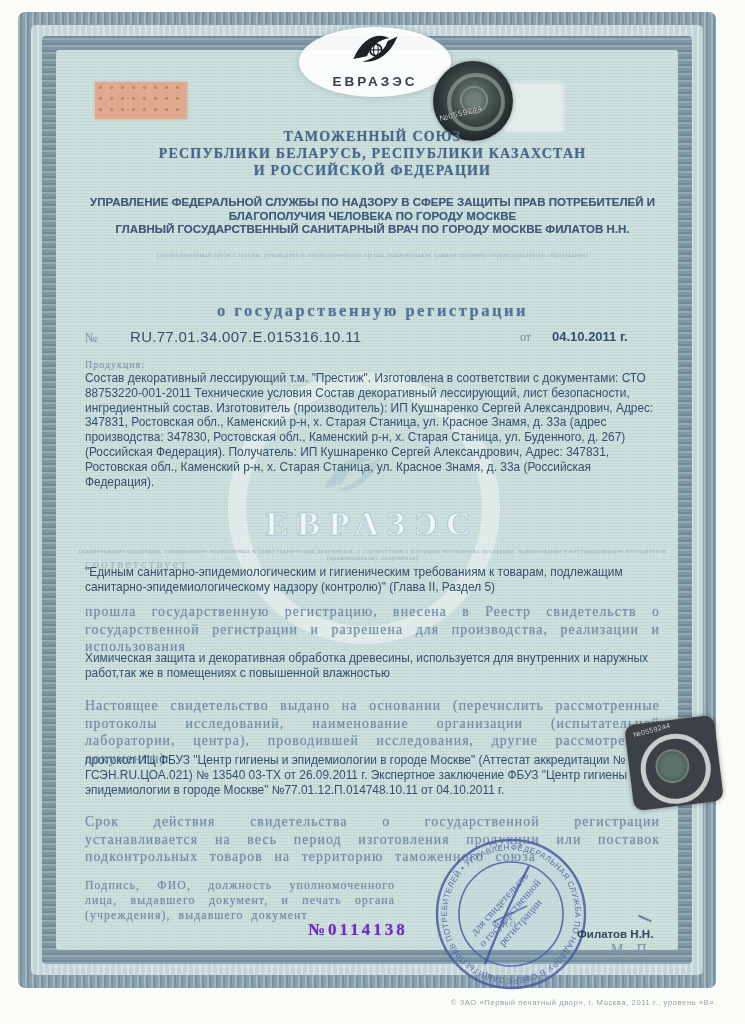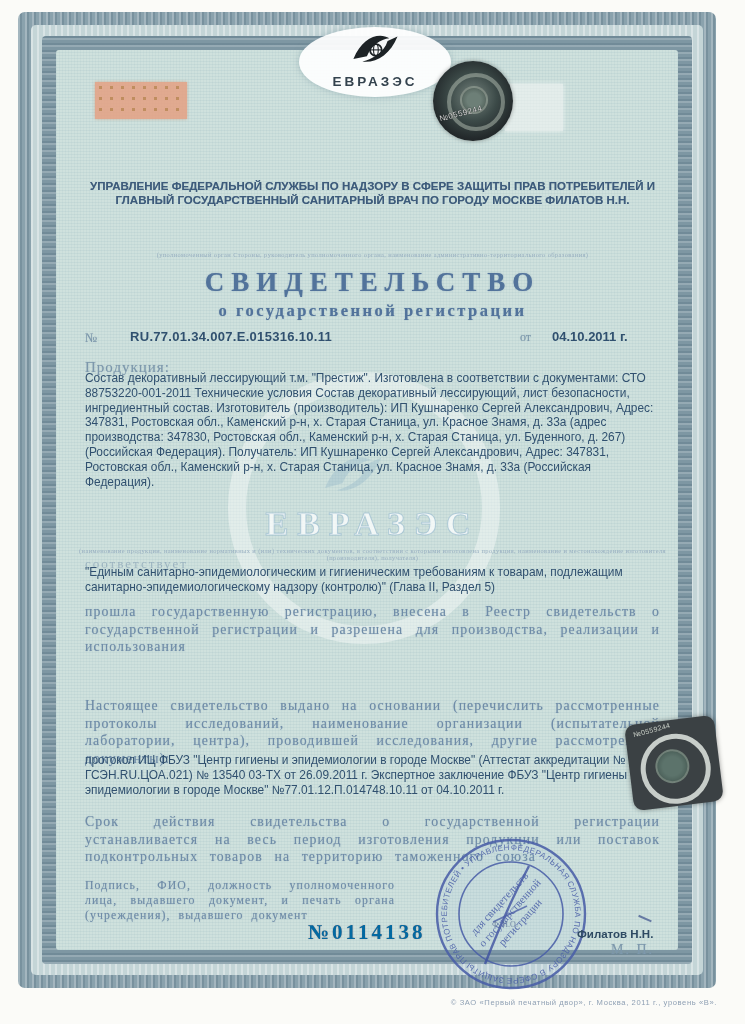--- a/index.html
+++ b/index.html
@@ -63,21 +63,21 @@
       border:5px solid rgba(235,240,235,.8);}
   .sticker2 .glyph{position:absolute;left:26px;top:29px;width:30px;height:30px;border-radius:50%;
       background:radial-gradient(circle,#5c736b 0 45%,#3c4f49 100%);border:2px solid rgba(150,160,150,.5);}
   .sticker2 .num{position:absolute;left:8px;top:4px;font-size:7px;color:#cfd5cc;transform:rotate(-8deg);letter-spacing:.4px;}
   
   .stamp{left:433px;top:836px;width:156px;height:156px;opacity:.88;}
   .sig-name{left:577px;top:928px;font-size:11.5px;color:#2e4a63;font-weight:bold;}
   .sig-tick{left:640px;top:908px;width:14px;height:10px;border-bottom:2px solid rgba(60,80,140,.7);transform:rotate(24deg);}
   .mp{left:611px;top:942px;font-size:14px;letter-spacing:2px;}
   .fio{left:492px;top:920px;font-size:8px;color:rgba(90,110,150,.8);}
-  .serial{left:308px;top:920px;font-size:21px;font-weight:bold;letter-spacing:3px;color:#0369a1;
+  .serial{left:308px;top:920px;font-size:17px;font-weight:bold;letter-spacing:3px;color:#6d28d9;
       text-shadow:0 0 1px rgba(178,59,47,.5);}
   .footer{right:28px;top:998px;font-size:7.6px;letter-spacing:.6px;color:#8fa0b4;}
 </style>
 </head>
 <body>
 
 <div class="page">
   <div class="frame">
     <div class="band-light">
       <div class="band-dark">
@@ -108,42 +108,48 @@
     </svg>
     <div class="logo-word">ЕВРАЗЭС</div>
   </div>
 
   <div class="abs holo-circle">
     <div class="holo-ring"></div>
     <div class="holo-core"></div>
     <div class="holo-num">№0559244</div>
   </div>
 
-  <div class="abs ctr authority" style="top:180px;">
+  <div class="abs ctr ser union" style="top:128px;">
+    <div>ТАМОЖЕННЫЙ СОЮЗ</div>
+    <div>РЕСПУБЛИКИ БЕЛАРУСЬ, РЕСПУБЛИКИ КАЗАХСТАН</div>
+    <div>И РОССИЙСКОЙ ФЕДЕРАЦИИ</div>
+  </div>
+  <div class="abs ctr authority" style="top:196px;">
     <div>УПРАВЛЕНИЕ ФЕДЕРАЛЬНОЙ СЛУЖБЫ ПО НАДЗОРУ В СФЕРЕ ЗАЩИТЫ ПРАВ ПОТРЕБИТЕЛЕЙ И</div>
+    <div>БЛАГОПОЛУЧИЯ ЧЕЛОВЕКА ПО ГОРОДУ МОСКВЕ</div>
     <div>ГЛАВНЫЙ ГОСУДАРСТВЕННЫЙ САНИТАРНЫЙ ВРАЧ ПО ГОРОДУ МОСКВЕ ФИЛАТОВ Н.Н.</div>
   </div>
   <div class="abs ctr ser tiny-caption" style="top:251px;">(уполномоченный орган Стороны, руководитель уполномоченного органа, наименование административно-территориального образования)</div>
 
-  <div class="abs ctr ser doc-title" style="top:267px;">СВИДЕТЕЛЬСТВО</div>
-  <div class="abs ctr ser doc-subtitle" style="top:301px;">о государственной регистрации</div>
+  <div class="abs ctr ser doc-subtitle" style="top:301px;">о государственную регистрации</div>
 
   <div class="abs ser faded" style="left:85px;top:330px;font-size:13px;">№</div>
-  <div class="abs typed" style="left:130px;top:330px;font-size:13px;font-weight:bold;letter-spacing:.3px;">RU.77.01.34.007.Е.015316.10.11</div>
+  <div class="abs typed" style="left:130px;top:330px;font-size:15px;font-weight:normal;letter-spacing:.3px;">RU.77.01.34.007.Е.015316.10.11</div>
   <div class="abs ser faded" style="left:520px;top:330px;font-size:12px;">от</div>
   <div class="abs typed" style="left:552px;top:330px;font-size:13px;font-weight:bold;">04.10.2011 г.</div>
 
-  <div class="abs ser faded" style="left:85px;top:359px;font-size:15px;letter-spacing:1px;">Продукция:</div>
+  <div class="abs ser faded" style="left:85px;top:359px;font-size:10px;letter-spacing:1px;">Продукция:</div>
   <div class="abs typed" style="left:85px;top:371px;width:572px;">Состав декоративный лессирующий т.м. "Престиж". Изготовлена в соответствии с документами: СТО 88753220-001-2011 Технические условия Состав декоративный лессирующий, лист безопасности, ингредиентный состав. Изготовитель (производитель): ИП Кушнаренко Сергей Александрович, Адрес: 347831, Ростовская обл., Каменский р-н, х. Старая Станица, ул. Красное Знамя, д. 33а (адрес производства: 347830, Ростовская обл., Каменский р-н, х. Старая Станица, ул. Буденного, д. 267) (Российская Федерация).  Получатель: ИП Кушнаренко Сергей Александрович, Адрес: 347831, Ростовская обл., Каменский р-н, х. Старая Станица, ул. Красное Знамя, д. 33а (Российская Федерация).</div>
 
   <div class="abs ctr ser tiny-caption" style="top:547px;">(наименование продукции, наименование нормативных и (или) технических документов, в соответствии с которыми изготовлена продукция, наименование и местонахождение изготовителя (производителя), получателя)</div>
   <div class="abs ser" style="left:85px;top:556px;font-size:13px;letter-spacing:2px;color:rgba(125,152,175,.6);">соответствует</div>
   <div class="abs typed" style="left:85px;top:565px;width:560px;">"Единым санитарно-эпидемиологическим и гигиеническим требованиям к товарам, подлежащим санитарно-эпидемиологическому надзору (контролю)" (Глава II, Раздел 5)</div>
 
   <div class="abs ser formtxt just" style="left:85px;top:603px;width:575px;">прошла государственную регистрацию, внесена в Реестр свидетельств о государственной регистрации и разрешена для производства, реализации и использования</div>
+  <div class="abs typed" style="left:85px;top:651px;width:572px;">Химическая защита и декоративная обработка древесины, используется для внутренних и наружных работ,так же в помещениях с повышенной влажностью</div>
 
   <div class="abs ser formtxt just" style="left:85px;top:697px;width:575px;">Настоящее свидетельство выдано на основании (перечислить рассмотренные протоколы исследований, наименование организации (испытательной лаборатории, центра), проводившей исследования, другие рассмотренные документы):</div>
   <div class="abs typed" style="left:85px;top:753px;width:572px;">протокол ИЦ ФБУЗ "Центр гигиены и эпидемиологии в городе Москве" (Аттестат аккредитации № ГСЭН.RU.ЦОА.021) № 13540 03-ТХ от 26.09.2011 г. Экспертное заключение ФБУЗ "Центр гигиены и эпидемиологии в городе Москве" №77.01.12.П.014748.10.11 от 04.10.2011 г.</div>
 
   <div class="abs sticker2">
     <div class="num">№0559244</div>
     <div class="ring"></div>
     <div class="glyph"></div>
   </div>
 

